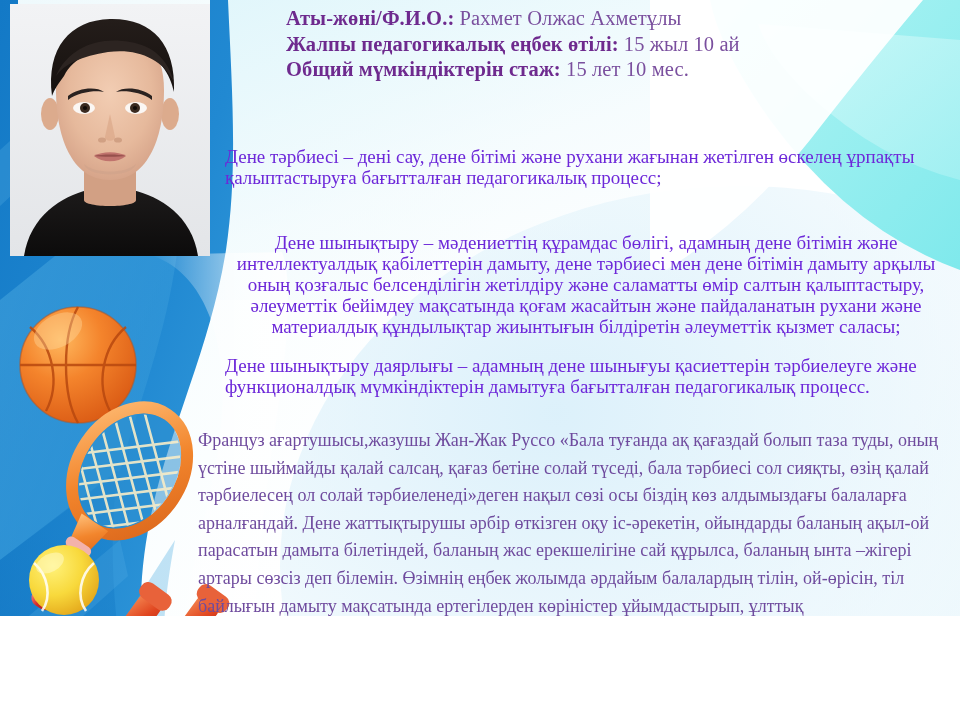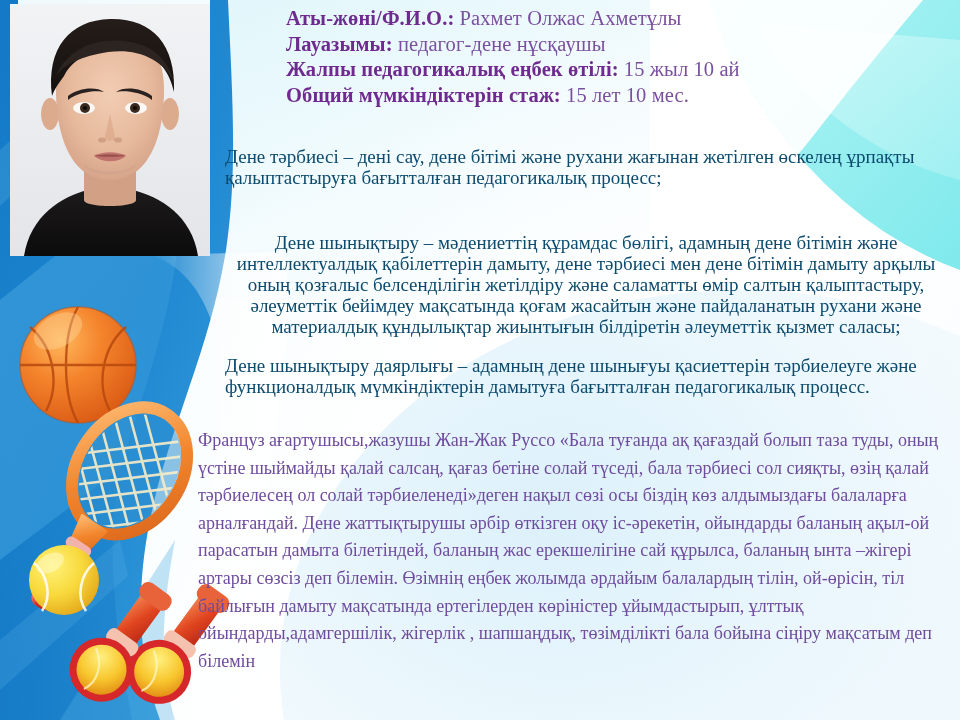--- a/index.html
+++ b/index.html
@@ -3,21 +3,21 @@
 <meta charset="utf-8">
 <style>
   html, body {
     margin: 0;
     padding: 0;
     background: #fff;
   }
   #slide {
     position: relative;
     width: 960px;
-    height: 720px;
+    height: 616px;
     overflow: hidden;
     background: #ffffff;
     font-family: "Liberation Serif", "DejaVu Serif", serif;
   }
 
   
   .bg-base {
     position: absolute;
     inset: 0;
     background: linear-gradient(118deg,
@@ -97,21 +97,21 @@
     white-space: nowrap;
     letter-spacing: 0.1px;
   }
   .hline b {
     color: #6e2a8e;
     font-weight: bold;
   }
 
   .para {
     position: absolute;
-    color: #0c4a6e;
+    color: #6d28d9;
     font-size: 19px;
     line-height: 21px;
     text-align: left;
   }
   .p1 { left: 225px; top: 146px; width: 720px; }
   .p2 { left: 225px; top: 232px; width: 722px; text-align: center; }
   .p3 { left: 225px; top: 355px; width: 712px; }
 
   .p-last {
     position: absolute;
@@ -355,24 +355,20 @@
       </g>
     </svg>
   </div>
 
   <div class="header-block">
     <div class="hline">
       <b>Аты-жөні/Ф.И.О.:</b>
       <span>Рахмет Олжас Ахметұлы</span>
     </div>
     <div class="hline">
-      <b>Лауазымы:</b>
-      <span>педагог-дене нұсқаушы</span>
-    </div>
-    <div class="hline">
       <b>Жалпы педагогикалық еңбек өтілі:</b>
       <span>15 жыл 10 ай</span>
     </div>
     <div class="hline">
       <b>Общий мүмкіндіктерін стаж:</b>
       <span>15 лет 10 мес.</span>
     </div>
   </div>
 
   <div class="para p1">Дене тәрбиесі – дені сау, дене бітімі  және рухани жағынан жетілген өскелең ұрпақты қалыптастыруға бағытталған педагогикалық процесс;</div>

